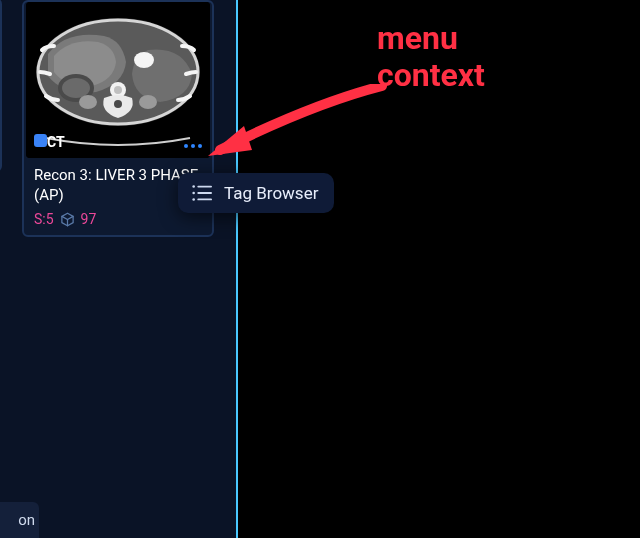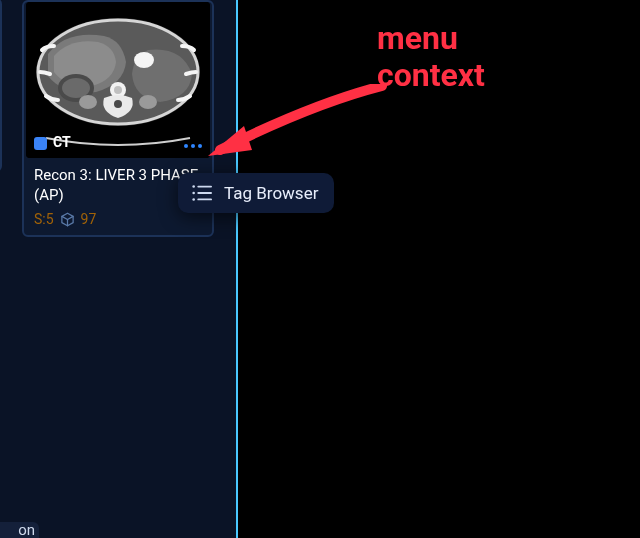--- a/index.html
+++ b/index.html
@@ -48,22 +48,21 @@
     border-radius: 4px;
     background: #000;
     overflow: hidden;
   }
   .thumb svg { display:block; }
   .modality-row {
     position: absolute;
     left: 8px;
     bottom: 8px;
     display: flex;
-    align-items: flex-end;
-    gap: 6px;
+    align-items: flex-start;
   }
   .modality-badge {
     width: 13px;
     height: 13px;
     border-radius: 3px;
     background: #3a83f7;
   }
   .modality-label {
     color: #ffffff;
     font-size: 14px;
@@ -89,32 +88,32 @@
     font-size: 15px;
     line-height: 1.3;
     padding: 8px 10px 2px 10px;
     font-weight: 400;
   }
   .meta-row {
     display: flex;
     align-items: center;
     gap: 6px;
     padding: 4px 11px 4px 10px;
-    color: #a16207;
+    color: #ec4899;
     font-size: 14px;
   }
   .meta-row .cube {
     display: inline-flex;
   }
   .bottom-stub {
     position: absolute;
     left: 0;
     bottom: 0;
     width: 35px;
-    height: 16px;
+    height: 36px;
     background: #14203a;
     border-top-right-radius: 6px;
     color:#cfd9ec;
     font-size:15px;
     display:flex;
     align-items:center;
     justify-content:flex-end;
     padding-right:4px;
   }
 

